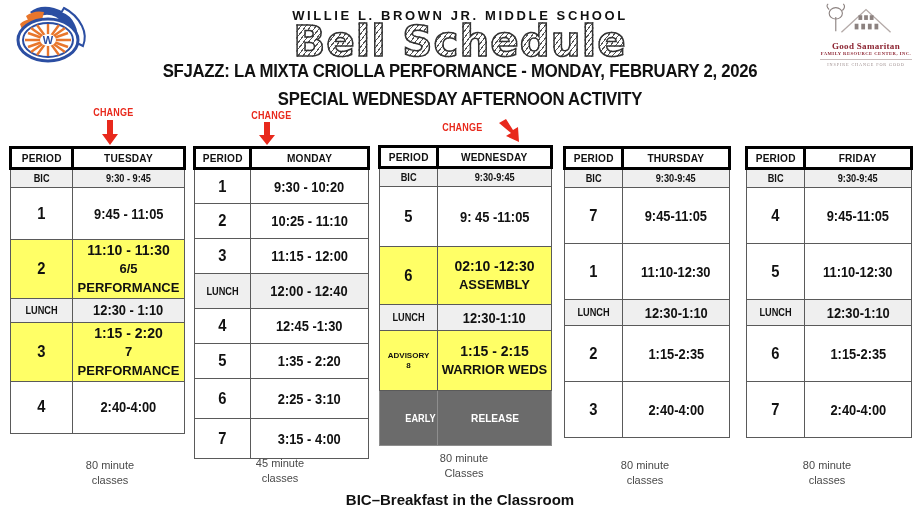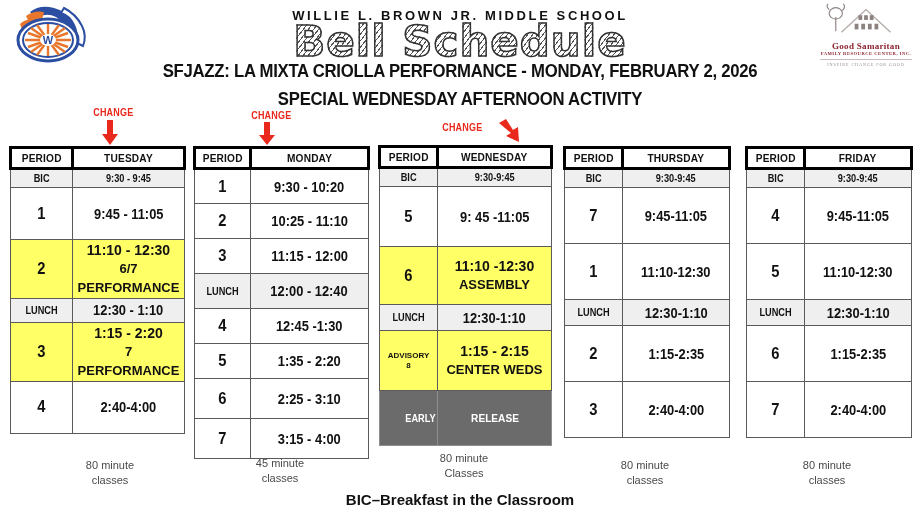--- a/index.html
+++ b/index.html
@@ -275,22 +275,22 @@
         <td class="cell-period small-lbl"><span>BIC</span></td>
         <td class="cell-time"><span>9:30 - 9:45</span></td>
       </tr>
       <tr style="height: 52px;">
         <td class="cell-period"><span>1</span></td>
         <td class="cell-time"><span>9:45 - 11:05</span></td>
       </tr>
       <tr class="r-yellow" style="height: 52px;">
         <td class="cell-period"><span>2</span></td>
         <td class="cell-time two-line">
-          <div>11:10 - 12:30</div>
-          <div class="l2">6/7 PERFORMANCE</div>
+          <div>11:10 - 11:30</div>
+          <div class="l2">6/5 PERFORMANCE</div>
         </td>
       </tr>
       <tr class="r-lunch" style="height: 24px;">
         <td class="cell-period small-lbl"><span>LUNCH</span></td>
         <td class="cell-time"><span>12:30 - 1:10</span></td>
       </tr>
       <tr class="r-yellow" style="height: 52px;">
         <td class="cell-period"><span>3</span></td>
         <td class="cell-time two-line">
           <div>1:15 - 2:20</div>
@@ -371,36 +371,36 @@
         <td class="cell-period small-lbl"><span>BIC</span></td>
         <td class="cell-time"><span>9:30-9:45</span></td>
       </tr>
       <tr style="height: 60px;">
         <td class="cell-period"><span>5</span></td>
         <td class="cell-time"><span>9: 45 -11:05</span></td>
       </tr>
       <tr class="r-yellow" style="height: 58px;">
         <td class="cell-period"><span>6</span></td>
         <td class="cell-time two-line">
-          <div>11:10 -12:30</div>
+          <div>02:10 -12:30</div>
           <div class="l2">ASSEMBLY</div>
         </td>
       </tr>
       <tr class="r-lunch" style="height: 26px;">
         <td class="cell-period small-lbl"><span>LUNCH</span></td>
         <td class="cell-time"><span>12:30-1:10</span></td>
       </tr>
       <tr class="r-yellow" style="height: 60px;">
         <td class="cell-period tiny-lbl">
           <div>ADVISORY</div>
           <div>8</div>
         </td>
         <td class="cell-time two-line">
           <div>1:15 - 2:15</div>
-          <div class="l2">CENTER WEDS</div>
+          <div class="l2">WARRIOR WEDS</div>
         </td>
       </tr>
       <tr class="r-dark" style="height: 55px;">
         <td class="cell-period small-lbl"><span>EARLY</span></td>
         <td class="cell-time"><span>RELEASE</span></td>
       </tr>
     </tbody>
   </table>
 <div class="note" style="left:409px; top:451px; width:110px;">
   <div>80 minute</div>

